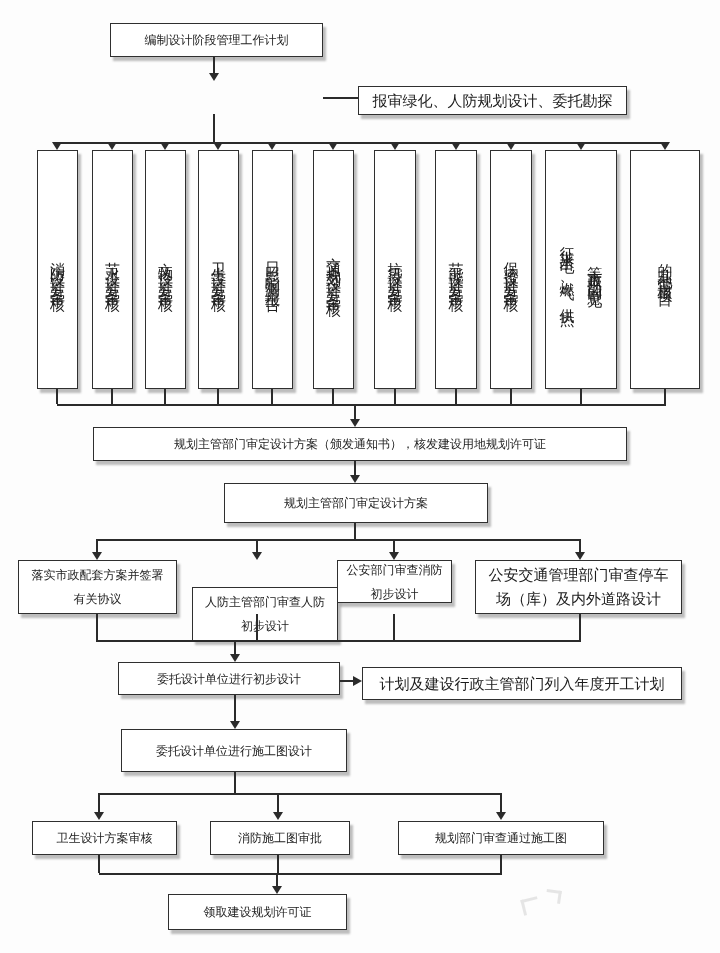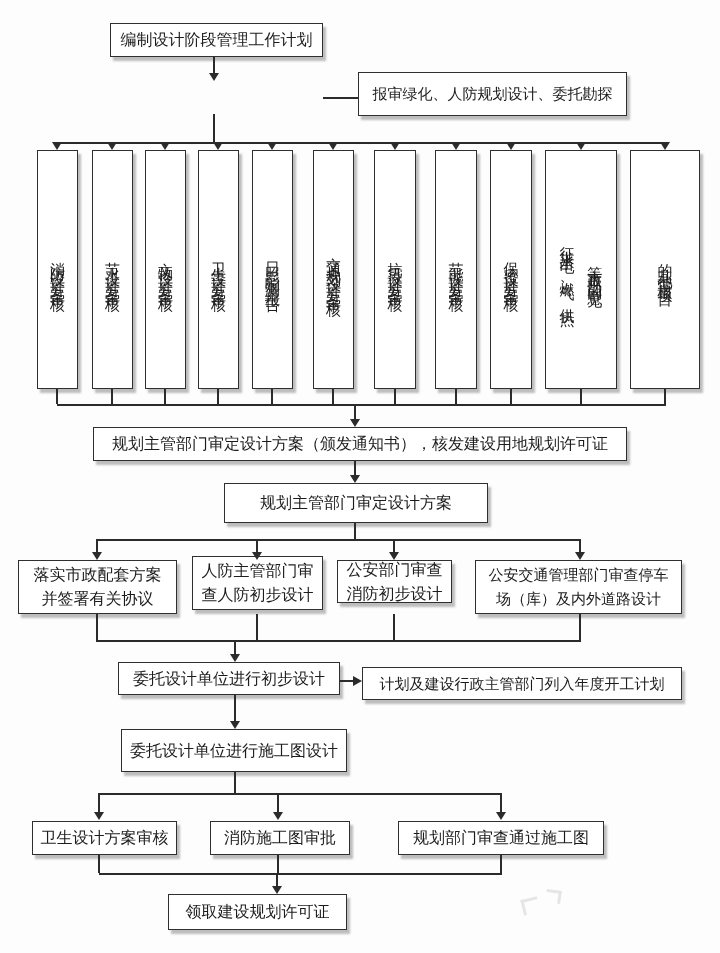--- a/index.html
+++ b/index.html
@@ -5,21 +5,21 @@
   html,body{margin:0;padding:0;background:#ffffff;}
   .canvas{
     position:relative;width:720px;height:953px;background:#fdfdfd;
     font-family:"Liberation Sans","DejaVu Sans",sans-serif;color:#1c1c1c;
     overflow:hidden;
   }
   .bx{
     position:absolute;box-sizing:border-box;background:#ffffff;
     border:1.5px solid #2f2f2f;box-shadow:3px 4px 2px rgba(110,110,110,.45);
     display:flex;align-items:center;justify-content:center;
-    text-align:center;font-size:16px;line-height:24px;
+    text-align:center;font-size:12px;line-height:24px;
   }
   .vx{
     position:absolute;box-sizing:border-box;background:#ffffff;
     border:1.5px solid #2f2f2f;box-shadow:3px 4px 2px rgba(110,110,110,.45);
     display:flex;align-items:center;justify-content:center;
   }
   .vx span{writing-mode:vertical-rl;font-size:15px;line-height:1.05;letter-spacing:5px;}
   .vx.two{gap:12px;}
   .vx.two span{letter-spacing:4px;}
   .vl{position:absolute;width:2px;background:#2b2b2b;}
@@ -31,21 +31,21 @@
   .wm::before{content:"";position:absolute;left:2px;top:10px;width:14px;height:13px;border-left:3px solid #444;border-top:3px solid #444;transform:rotate(-14deg);}
   .wm::after{content:"";position:absolute;left:26px;top:2px;width:12px;height:10px;border-right:3px solid #444;border-top:3px solid #444;transform:rotate(8deg);}
 </style>
 </head>
 <body>
 
 <div class="canvas">
 
   <div class="bx" style="left:110px;top:23px;width:213px;height:34px">编制设计阶段管理工作计划</div>
 
-  <div class="bx small" style="left:358px;top:72px;width:269px;height:44px">报审绿化、人防规划设计、委托勘探</div>
+  <div class="bx small" style="left:358px;top:86px;width:269px;height:29px">报审绿化、人防规划设计、委托勘探</div>
 
   <div class="vx" style="left:37px;top:150px;width:41px;height:239px">
       <span>消防设计方案审核</span>
     </div>
   <div class="vx" style="left:92px;top:150px;width:41px;height:239px">
       <span>节水设计方案审核</span>
     </div>
   <div class="vx" style="left:145px;top:150px;width:41px;height:239px">
       <span>文物设计方案审核</span>
     </div>
@@ -73,21 +73,21 @@
   </div>
   <div class="vx" style="left:630px;top:150px;width:70px;height:239px">
       <span>的其他审核项目</span>
     </div>
 
   <div class="bx" style="left:93px;top:427px;width:534px;height:34px">规划主管部门审定设计方案（颁发通知书），核发建设用地规划许可证</div>
 
   <div class="bx" style="left:224px;top:483px;width:264px;height:40px">规划主管部门审定设计方案</div>
 
   <div class="bx" style="left:18px;top:560px;width:159px;height:54px;padding:0 12px">落实市政配套方案并签署有关协议</div>
-  <div class="bx" style="left:192px;top:556px;width:131px;height:54px;padding:0 8px">人防主管部门审查人防初步设计</div>
+  <div class="bx" style="left:192px;top:587px;width:146px;height:54px;padding:0 8px">人防主管部门审查人防初步设计</div>
   <div class="bx" style="left:337px;top:560px;width:115px;height:43px;padding:0 6px">公安部门审查消防初步设计</div>
   <div class="bx" style="left:475px;top:560px;width:207px;height:54px;padding:0 10px;font-size:15px">公安交通管理部门审查停车场（库）及内外道路设计</div>
 
   <div class="bx" style="left:118px;top:662px;width:222px;height:33px">委托设计单位进行初步设计</div>
   <div class="bx small" style="left:362px;top:667px;width:320px;height:33px">计划及建设行政主管部门列入年度开工计划</div>
 
   <div class="bx" style="left:121px;top:729px;width:226px;height:43px">委托设计单位进行施工图设计</div>
 
   <div class="bx" style="left:32px;top:821px;width:145px;height:34px">卫生设计方案审核</div>
   <div class="bx" style="left:210px;top:821px;width:140px;height:34px">消防施工图审批</div>

